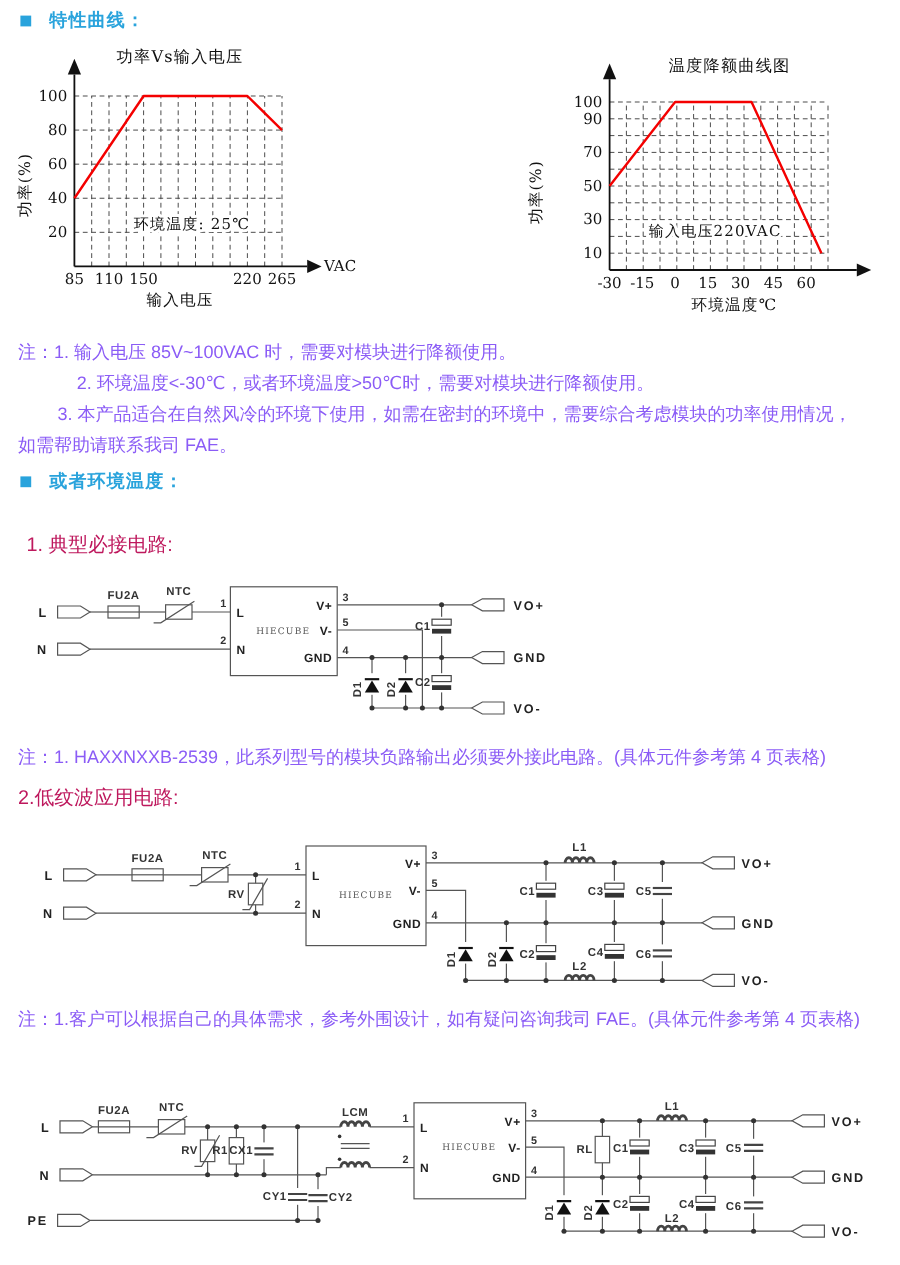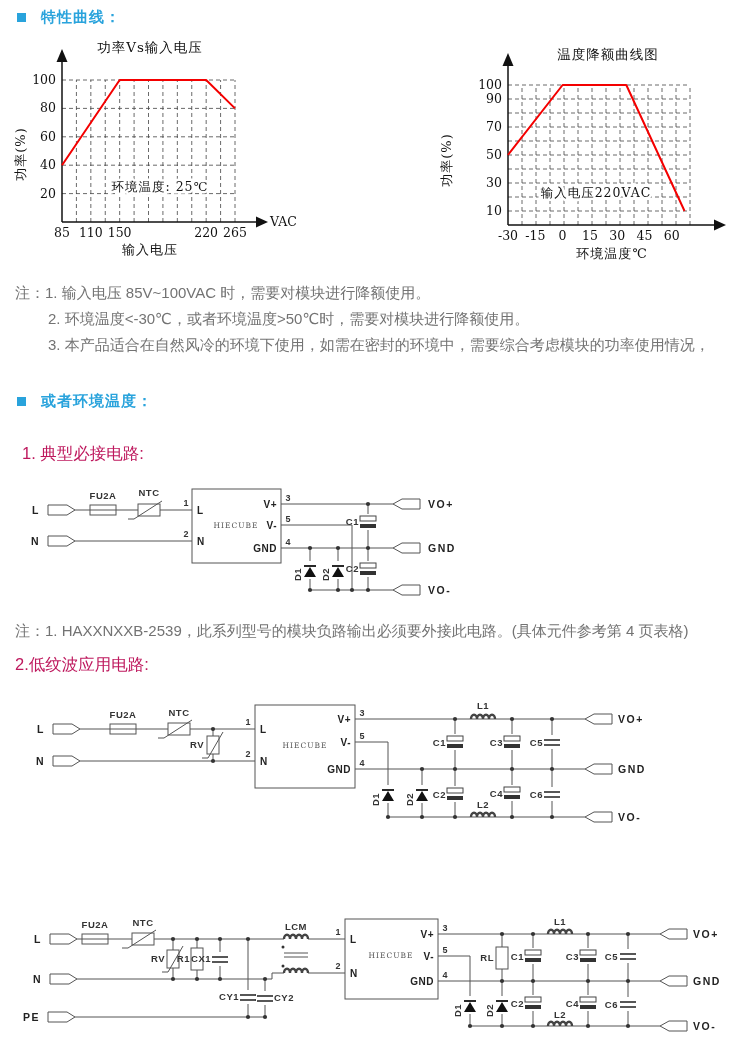--- a/index.html
+++ b/index.html
@@ -1,21 +1,21 @@
 <!DOCTYPE html>
 <html><head>
 <meta charset="utf-8">
 <style>
   html,body{margin:0;padding:0;background:#fff;}
   .page{position:relative;width:750px;height:1054px;background:#ffffff;overflow:hidden;
         font-family:"Liberation Sans","DejaVu Sans",sans-serif;color:#1a1a1a;border-radius:26px;}
   .sec{position:absolute;display:flex;align-items:center;gap:15px;}
   .bullet{width:9px;height:9px;background:#29a3dc;flex:0 0 auto;}
   .sec-title{font-size:15px;font-weight:bold;color:#29a3dc;letter-spacing:1px;}
-  .bnote{position:absolute;font-size:15px;color:#737373;white-space:nowrap;}
+  .bnote{position:absolute;font-size:15px;color:#8b5cf6;white-space:nowrap;}
   .circ-h{position:absolute;font-size:16.5px;color:#be185d;white-space:nowrap;}
   svg{position:absolute;overflow:visible;}
   
   .grid{stroke:#444;stroke-width:0.8;stroke-dasharray:4 3;fill:none;}
   .axis{stroke:#111;stroke-width:1.5;fill:none;}
   .arrow{fill:#111;stroke:none;}
   .curve{fill:none;stroke:#f40000;stroke-width:2;stroke-linejoin:round;}
   .ctick{font-family:"DejaVu Serif",serif;font-size:12.5px;fill:#111;}
   .ctitle{font-family:"DejaVu Serif",serif;font-size:13.5px;fill:#111;letter-spacing:1px;}
   .cann{font-family:"DejaVu Serif",serif;font-size:12.5px;fill:#111;paint-order:stroke;stroke:#fff;stroke-width:5px;letter-spacing:1px;}
@@ -166,22 +166,23 @@
       <text x="72" y="127" class="ctick" text-anchor="end">50</text>
       <text x="72" y="155" class="ctick" text-anchor="end">30</text>
       <text x="72" y="183" class="ctick" text-anchor="end">10</text>
       <text x="178" y="27" class="ctitle" text-anchor="middle">温度降额曲线图</text>
       <text x="166" y="165" class="cann" text-anchor="middle">输入电压220VAC</text>
       <text x="182" y="226" class="caxl" text-anchor="middle">环境温度℃</text>
       <text x="21" y="128" class="caxl" text-anchor="middle" transform="rotate(-90 21 128)">功率(%)</text>
     </svg>
 
   <div class="bnote" style="left:15px;top:284px;">注：1. 输入电压 85V~100VAC 时，需要对模块进行降额使用。</div>
-  <div class="bnote" style="left:48px;top:310px;">2. 环境温度&lt;-30℃，或者环境温度&gt;50℃时，需要对模块进行降额使用。</div>
+  <div class="bnote" style="left:64px;top:310px;">2. 环境温度&lt;-30℃，或者环境温度&gt;50℃时，需要对模块进行降额使用。</div>
   <div class="bnote" style="left:48px;top:336px;">3. 本产品适合在自然风冷的环境下使用，如需在密封的环境中，需要综合考虑模块的功率使用情况，</div>
+  <div class="bnote" style="left:15px;top:362px;">如需帮助请联系我司 FAE。</div>
 
   <div class="sec" style="left:17px;top:392px;">
     <span class="bullet"></span>
     <span class="sec-title">或者环境温度：</span>
   </div>
 
   <div class="circ-h" style="left:22px;top:443px;">1.  典型必接电路:</div>
 
   <svg width="750" height="150" viewBox="0 0 750 150" style="left:0;top:470px;">
     <g class="w">
@@ -321,20 +322,21 @@
     <text class="lbl" x="503" y="107" text-anchor="end">C4</text>
     <text class="lbl" x="543" y="56" text-anchor="end">C5</text>
     <text class="lbl" x="543" y="108" text-anchor="end">C6</text>
     <text class="lbl" x="483" y="19" text-anchor="middle">L1</text>
     <text class="lbl" x="483" y="118" text-anchor="middle">L2</text>
     <text class="terml" x="618" y="33">VO+</text>
     <text class="terml" x="618" y="83">GND</text>
     <text class="terml" x="618" y="131">VO-</text>
   </svg>
 
+  <div class="bnote" style="left:15px;top:840px;">注：1.客户可以根据自己的具体需求，参考外围设计，如有疑问咨询我司 FAE。(具体元件参考第 4 页表格)</div>
 
   <svg width="750" height="154" viewBox="0 0 750 154" style="left:0;top:900px;">
     <g class="w">
       <line x1="77" y1="39" x2="82" y2="39"></line>
         <line x1="108" y1="39" x2="132" y2="39"></line>
         <line x1="154" y1="39" x2="284" y2="39"></line>
       <line x1="308" y1="39" x2="345" y2="39"></line>
       <line x1="77" y1="79" x2="272" y2="79"></line>
         <path d="M272,79 V73 H284"></path>
         <line x1="308" y1="73" x2="345" y2="73"></line>

